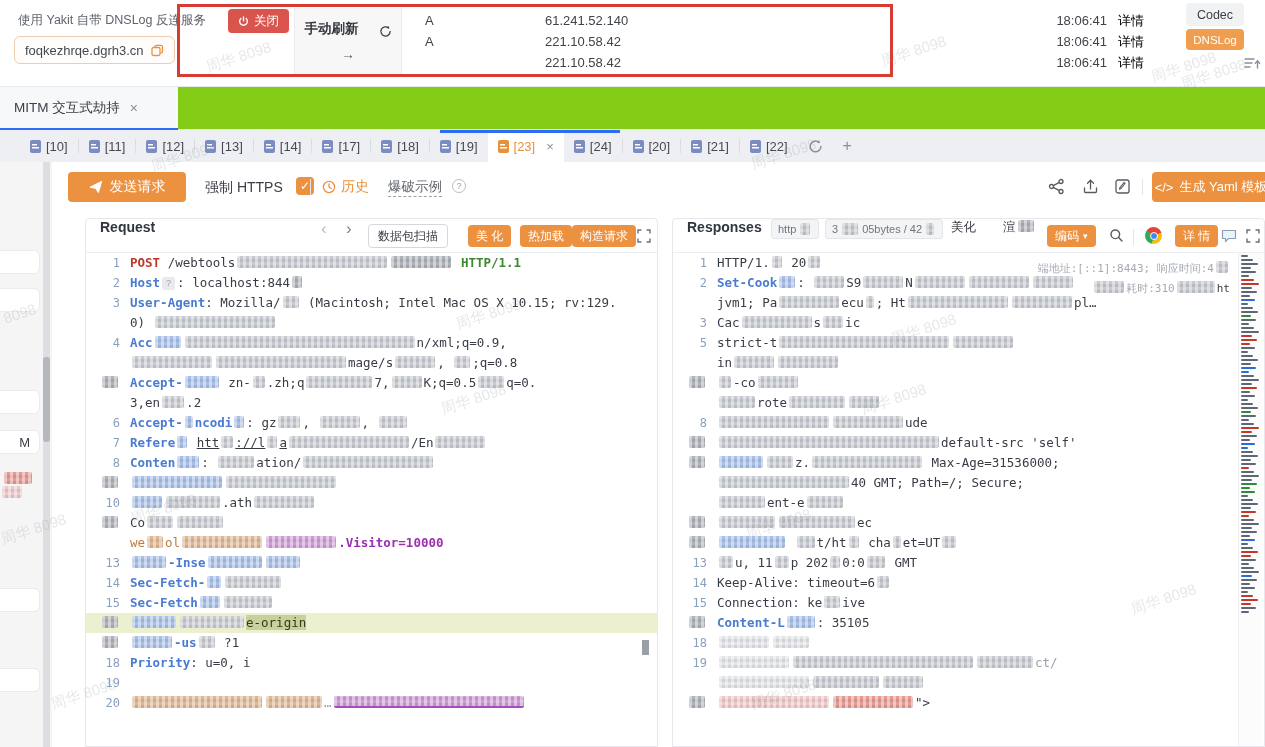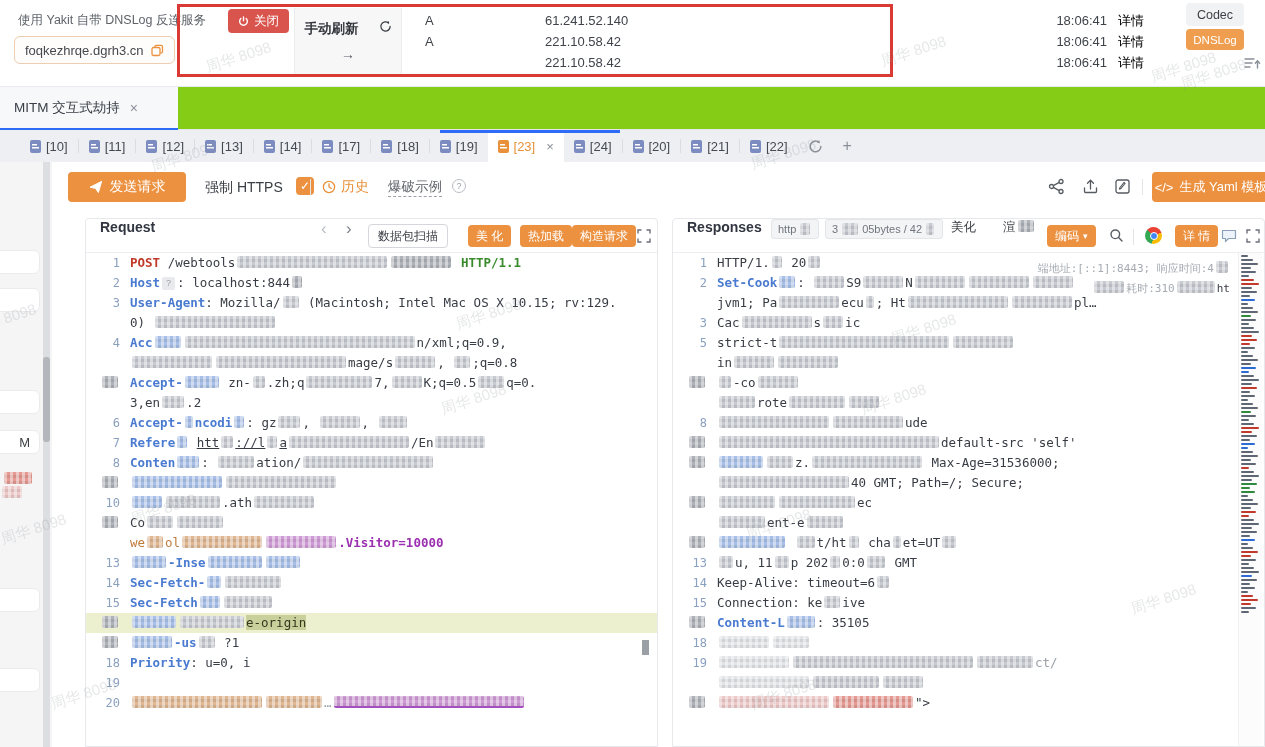--- a/index.html
+++ b/index.html
@@ -9,21 +9,21 @@
 .abs{position:absolute}
 
 #topbar{left:0;top:0;width:1265px;height:87px;background:#fff;border-bottom:1px solid #e9eaee}
 .svc-label{left:18px;top:12px;font-size:12.5px;color:#5f646b}
 .domain-pill{left:14px;top:36px;height:28px;padding:5px 10px;border:1px solid #eecdb0;border-radius:6px;
   background:#fffdfb;color:#44484f;font-size:13px;display:flex;align-items:center;gap:7px;cursor:pointer}
 #redbox{left:177px;top:4px;width:716px;height:73px;border:3px solid #d93a33;pointer-events:none}
 .close-btn{left:228px;top:9px;height:24px;padding:4px 10px;background:#d9544d;border-radius:4px;color:#fff;
   font-size:12.5px;display:flex;align-items:center;gap:5px;cursor:pointer}
 .refresh-col{left:294px;top:8px;width:108px;height:66px;background:#f7f7f8;border-left:1px solid #ececef;border-right:1px solid #ececef;text-align:center}
-.refresh-label{margin-top:12px;font-size:13.5px;font-weight:bold;color:#33363c;display:flex;justify-content:center;align-items:flex-start;gap:20px}
+.refresh-label{margin-top:12px;font-size:13.5px;font-weight:bold;color:#33363c;display:flex;justify-content:center;align-items:flex-end;gap:20px}
 .refresh-arrow{margin-top:8px;color:#565b62;font-size:14px}
 .dns-row{left:403px;height:21px;width:760px;display:flex;align-items:center;font-size:13px;color:#3f434a}
 .dns-type{position:absolute;left:22px;width:30px}
 .dns-ip{position:absolute;left:142px}
 .dns-time{position:absolute;left:640px;width:64px;text-align:right}
 .dns-detail{position:absolute;left:715px;color:#000000;cursor:pointer}
 .codec-btn{left:1186px;top:3px;width:58px;height:23px;background:#f1f2f4;border-radius:4px;font-size:12.5px;
   color:#3c3f45;display:flex;align-items:center;justify-content:center;cursor:pointer}
 .dnslog-btn{left:1186px;top:29px;width:58px;height:21px;background:#ef9d4e;border-radius:4px;font-size:11.5px;
   color:#fff;display:flex;align-items:center;justify-content:center;cursor:pointer}
@@ -420,22 +420,22 @@
         <div class="row"><span class="num"></span><span class="t-V">jvm1; Pa</span><span class="bl c-g" style="width: 60px;"></span><span class="t-V">ecu</span><span class="bl c-g" style="width: 8px;"></span><span class="t-V">; Ht</span><span class="bl c-g" style="width: 100px;"></span><span class="bl c-g" style="width: 60px;"></span><span class="t-V">pl…</span></div>
         <div class="row"><span class="num">3</span><span class="t-V">Cac</span><span class="bl c-g" style="width: 70px;"></span><span class="t-V">s</span><span class="bl c-g" style="width: 20px;"></span><span class="t-V">ic</span></div>
         <div class="row"><span class="num">5</span><span class="t-V">strict-t</span><span class="bl c-g" style="width: 170px;"></span><span class="bl c-g" style="width: 60px;"></span></div>
         <div class="row"><span class="num"></span><span class="t-V">in</span><span class="bl c-g" style="width: 40px;"></span><span class="bl c-g" style="width: 60px;"></span></div>
         <div class="row"><span class="num"><span class="bl c-d" style="width: 16px;"></span></span><span class="bl c-g" style="width: 12px;"></span><span class="t-V">-co</span><span class="bl c-g" style="width: 40px;"></span></div>
         <div class="row"><span class="num"></span><span class="bl c-g" style="width: 36px;"></span><span class="t-V">rote</span><span class="bl c-g" style="width: 56px;"></span><span class="bl c-g" style="width: 30px;"></span></div>
         <div class="row"><span class="num">8</span><span class="bl c-g" style="width: 110px;"></span><span class="bl c-g" style="width: 70px;"></span><span class="t-V">ude</span></div>
         <div class="row"><span class="num"><span class="bl c-d" style="width: 16px;"></span></span><span class="bl c-g" style="width: 220px;"></span><span class="t-V">default-src 'self'</span></div>
         <div class="row"><span class="num"><span class="bl c-d" style="width: 16px;"></span></span><span class="bl c-b" style="width: 44px;"></span><span class="bl c-g" style="width: 26px;"></span><span class="t-V">z.</span><span class="bl c-g" style="width: 110px;"></span><span class="t-V"> Max-Age=31536000;</span></div>
         <div class="row"><span class="num"></span><span class="bl c-g" style="width: 130px;"></span><span class="t-V">40 GMT; Path=/; Secure;</span></div>
+        <div class="row"><span class="num"></span><span class="bl c-g" style="width: 46px;"></span><span class="t-V">ent-e</span><span class="bl c-g" style="width: 36px;"></span></div>
         <div class="row"><span class="num"><span class="bl c-d" style="width: 16px;"></span></span><span class="bl c-g" style="width: 56px;"></span><span class="bl c-g" style="width: 76px;"></span><span class="t-V">ec</span></div>
-        <div class="row"><span class="num"></span><span class="bl c-g" style="width: 46px;"></span><span class="t-V">ent-e</span><span class="bl c-g" style="width: 36px;"></span></div>
         <div class="row"><span class="num"><span class="bl c-d" style="width: 16px;"></span></span><span class="bl c-b" style="width: 66px;"></span><span class="t-V"> </span><span class="bl c-g" style="width: 18px;"></span><span class="t-V">t/ht</span><span class="bl c-g" style="width: 10px;"></span><span class="t-V"> cha</span><span class="bl c-g" style="width: 8px;"></span><span class="t-V">et=UT</span><span class="bl c-g" style="width: 14px;"></span></div>
         <div class="row"><span class="num">13</span><span class="bl c-g" style="width: 14px;"></span><span class="t-V">u, 11</span><span class="bl c-g" style="width: 14px;"></span><span class="t-V">p 202</span><span class="bl c-g" style="width: 10px;"></span><span class="t-V">0:0</span><span class="bl c-g" style="width: 18px;"></span><span class="t-V"> GMT</span></div>
         <div class="row"><span class="num">14</span><span class="t-V">Keep-Alive: timeout=6</span><span class="bl c-g" style="width: 12px;"></span></div>
         <div class="row"><span class="num">15</span><span class="t-V">Connection: ke</span><span class="bl c-g" style="width: 16px;"></span><span class="t-V">ive</span></div>
         <div class="row"><span class="num"><span class="bl c-d" style="width: 16px;"></span></span><span class="t-K">Content-L</span><span class="bl c-b" style="width: 28px;"></span><span class="t-V">: 35105</span></div>
         <div class="row"><span class="num">18</span><span class="bl c-l" style="width: 50px;"></span><span class="bl c-l" style="width: 36px;"></span></div>
         <div class="row"><span class="num">19</span><span class="bl c-l" style="width: 70px;"></span><span class="bl c-g" style="width: 180px;"></span><span class="bl c-g" style="width: 56px;"></span><span class="t-G">ct/</span></div>
         <div class="row"><span class="num"></span><span class="bl c-l" style="width: 90px;"></span><span class="bl c-g" style="width: 66px;"></span><span class="bl c-g" style="width: 40px;"></span></div>
         <div class="row"><span class="num"><span class="bl c-d" style="width: 16px;"></span></span><span class="bl c-k" style="width: 110px;"></span><span class="bl c-r" style="width: 80px;"></span><span class="t-V">"&gt;</span></div>
       </div>

